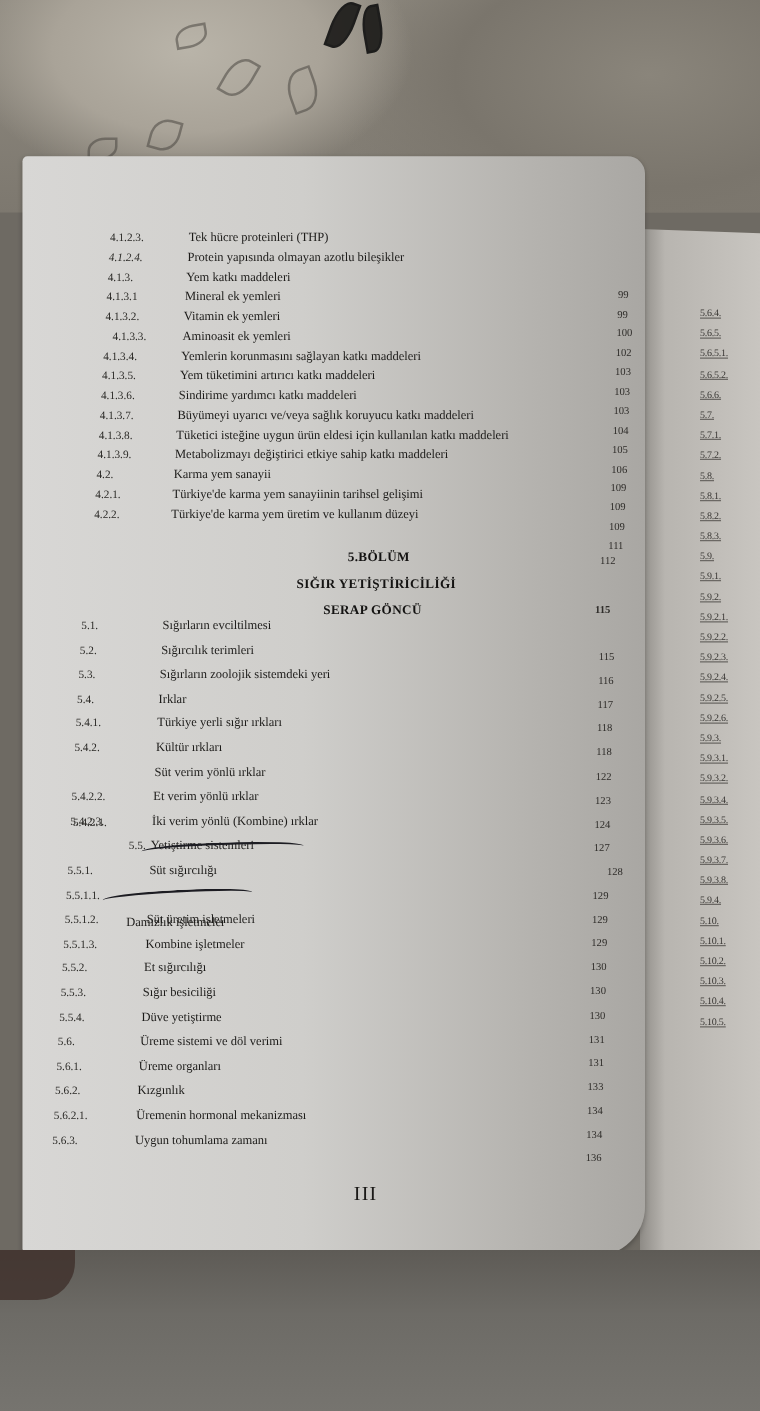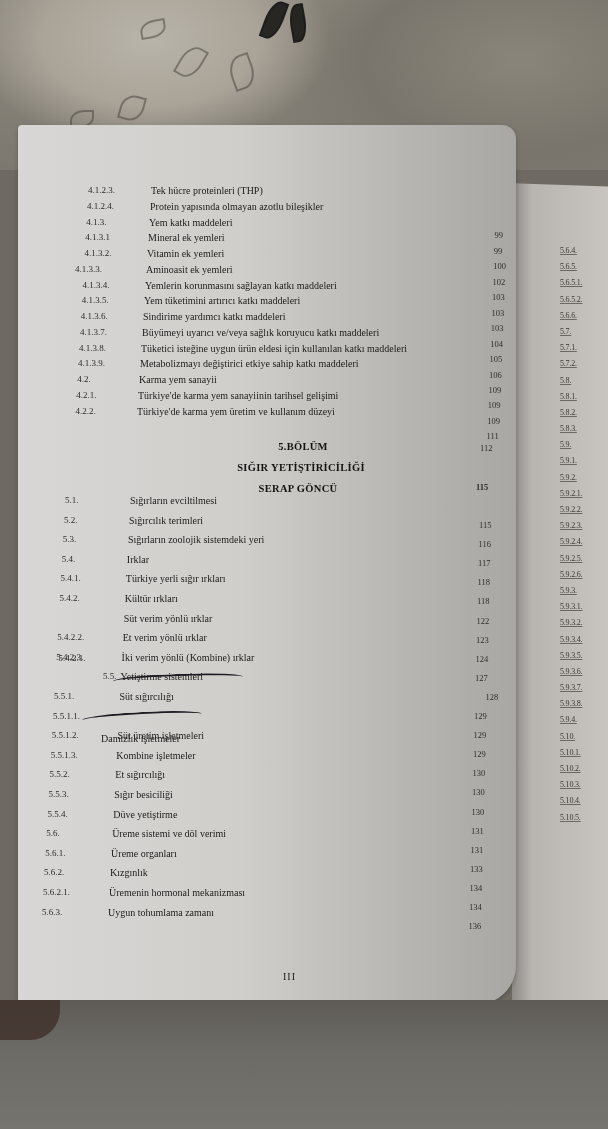--- a/index.html
+++ b/index.html
@@ -51,21 +51,21 @@
   }
   .toc { position:absolute; left:0; top:0; width:100%; }
   .row { position:absolute; font-size:10px; color:#1c1b19; white-space:nowrap; }
   .row .num { position:absolute; left:0; font-size:9px; color:#2b2a27; }
   .row .title { position:absolute; white-space:nowrap; }
   .pg { position:absolute; font-size:8.5px; color:#2f2d2a; }
   .heading {
     position:absolute; font-weight:bold; font-size:10.5px; color:#141312;
     text-align:center; width:200px; letter-spacing:0.3px;
   }
-  .folio { position:absolute; left:283px; top:945px; font-size:10px; color:#1b1a18; letter-spacing:1px;margin-top:24px; }
+  .folio { position:absolute; left:283px; top:945px; font-size:16px; color:#1b1a18; letter-spacing:1px; }
   .pen { position:absolute; border-top:2px solid #1c1c22; border-radius:50%; }
 </style>
 </head>
 <body>
 
 <div class="bg-top">
   <div class="leaf dark" style="left:265px;top:0px;width:14px;height:36px;transform:rotate(20deg);"></div>
   <div class="leaf dark" style="left:290px;top:4px;width:12px;height:34px;transform:rotate(-10deg);"></div>
   <div class="leaf" style="left:180px;top:45px;width:18px;height:30px;transform:rotate(30deg);"></div>
   <div class="leaf" style="left:230px;top:55px;width:20px;height:30px;transform:rotate(-20deg);"></div>
@@ -114,41 +114,41 @@
     <div class="rn">5.10.5.</div>
   </div>
 
 <div class="page">
   <div class="toc" id="toc">
       <div class="row" style="top: 60px; left: 0px;">
         <span class="num" style="left: 70px;">4.1.2.3.</span>
         <span class="title" style="left: 133px;">Tek hücre proteinleri (THP)</span>
       </div>
       <div class="row" style="top: 75.75px; left: 0px;">
-        <span class="num" style="left: 69.1px;">4.1.2.4.</span>
+        <span class="num" style="left: 69.1px; font-style: italic;">4.1.2.4.</span>
         <span class="title" style="left: 132px;">Protein yapısında olmayan azotlu bileşikler</span>
       </div>
       <div class="pg" style="left: 476.4px; top: 105.45px;">99</div>
       <div class="row" style="top: 91.5px; left: 0px;">
         <span class="num" style="left: 68.2px;">4.1.3.</span>
         <span class="title" style="left: 131px;">Yem katkı maddeleri</span>
       </div>
       <div class="pg" style="left: 475.8px; top: 120.9px;">99</div>
       <div class="row" style="top: 107.25px; left: 0px;">
         <span class="num" style="left: 67.3px;">4.1.3.1</span>
         <span class="title" style="left: 130px;">Mineral ek yemleri</span>
       </div>
       <div class="pg" style="left: 475.2px; top: 136.35px;">100</div>
       <div class="row" style="top: 123px; left: 0px;">
         <span class="num" style="left: 66.4px;">4.1.3.2.</span>
         <span class="title" style="left: 129px;">Vitamin ek yemleri</span>
       </div>
       <div class="pg" style="left: 474.6px; top: 151.8px;">102</div>
       <div class="row" style="top: 138.75px; left: 0px;">
-        <span class="num" style="left: 57px;">4.1.3.3.</span>
+        <span class="num" style="left: 72px;">4.1.3.3.</span>
         <span class="title" style="left: 128px;">Aminoasit ek yemleri</span>
       </div>
       <div class="pg" style="left: 474px; top: 167.25px;">103</div>
       <div class="row" style="top: 154.5px; left: 0px;">
         <span class="num" style="left: 64.6px;">4.1.3.4.</span>
         <span class="title" style="left: 127px;">Yemlerin korunmasını sağlayan katkı maddeleri</span>
       </div>
       <div class="pg" style="left: 473.4px; top: 182.7px;">103</div>
       <div class="row" style="top: 170.25px; left: 0px;">
         <span class="num" style="left: 63.7px;">4.1.3.5.</span>

